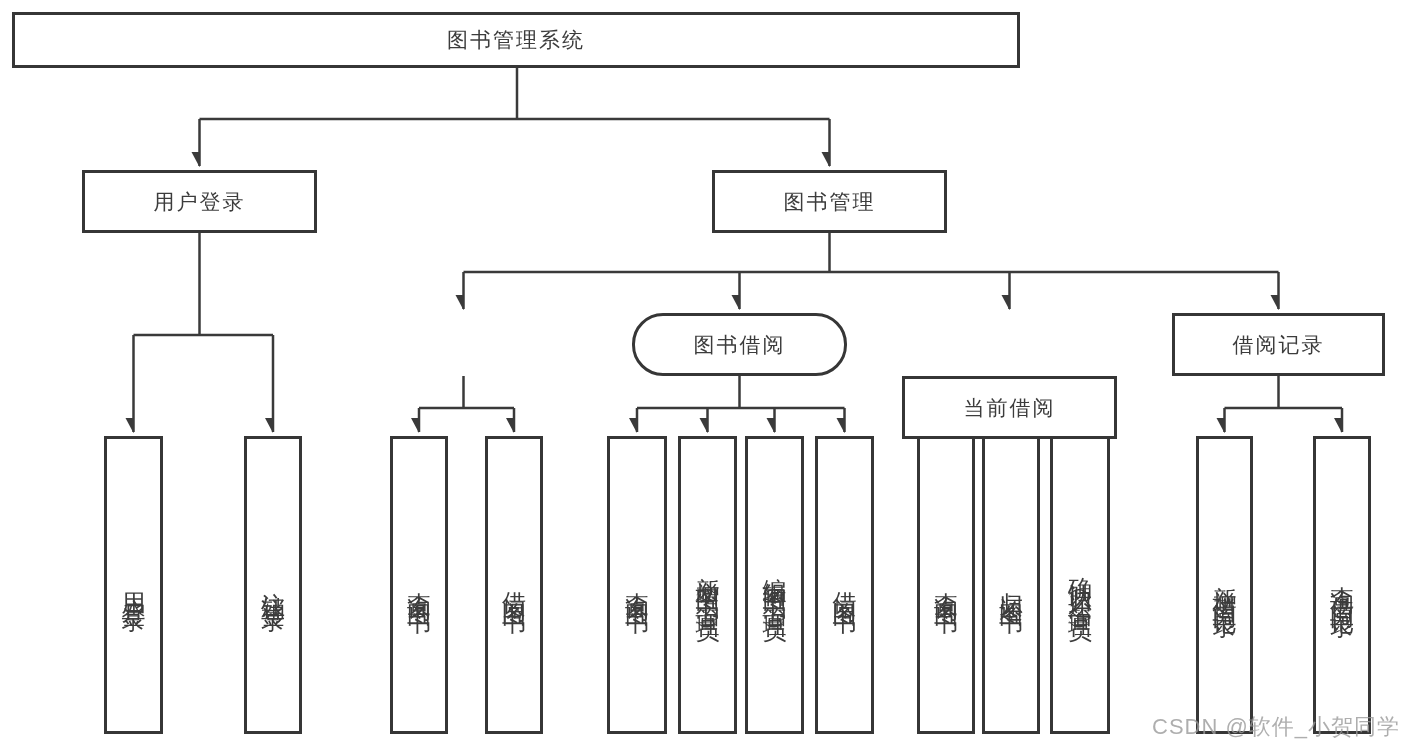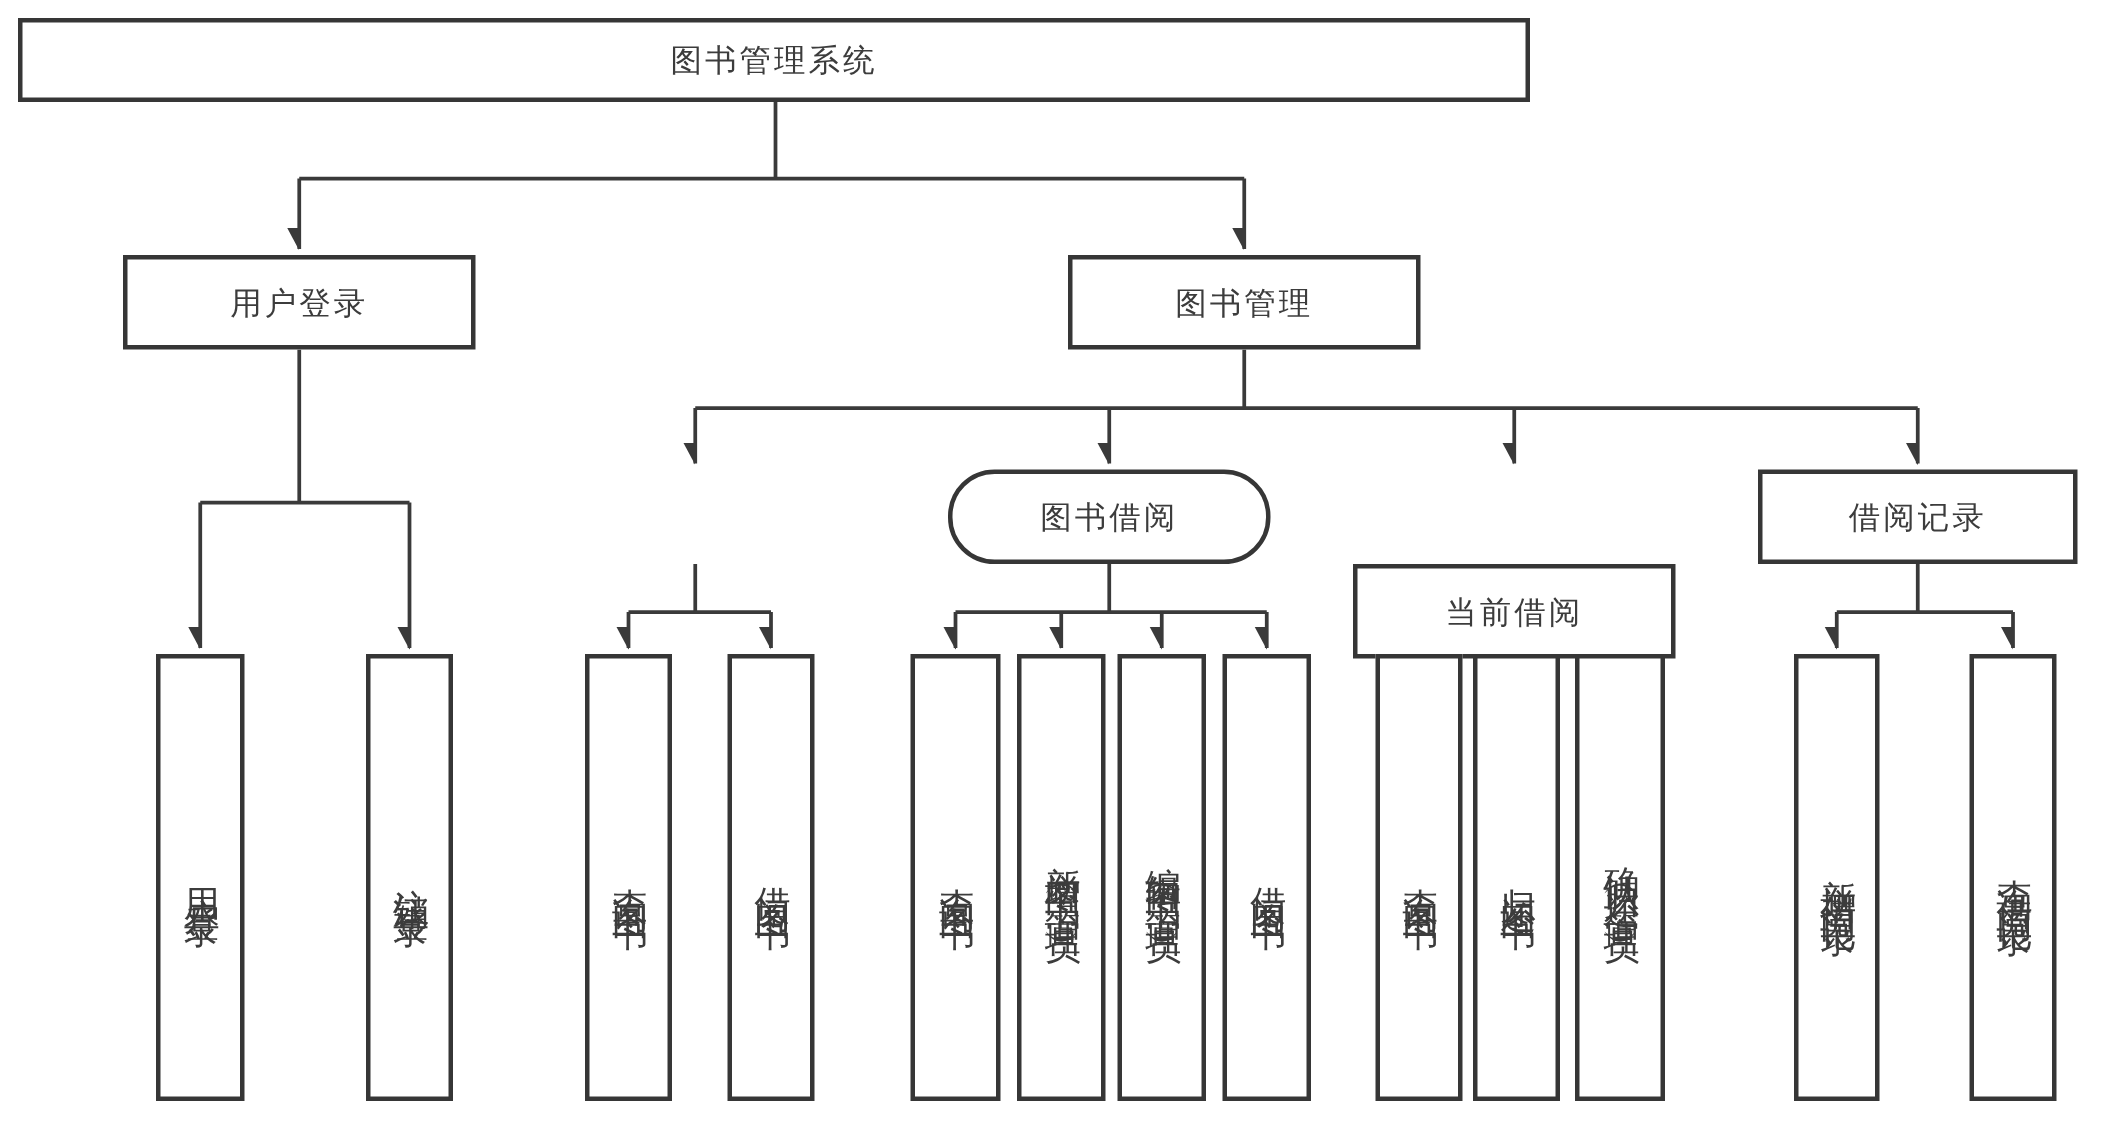--- a/index.html
+++ b/index.html
@@ -141,14 +141,15 @@
     <span>确认归还（管理员）</span>
   </div>
 
   <div class="box vbox" style="left:1196px;top:436px;width:57px;height:298px;">
     <span>新增借阅记录</span>
   </div>
   <div class="box vbox" style="left:1313px;top:436px;width:58px;height:298px;">
     <span>查询借阅记录</span>
   </div>
 
+  <div class="watermark">CSDN @软件_小贺同学</div>
 
 </div>
 
 </body></html>

